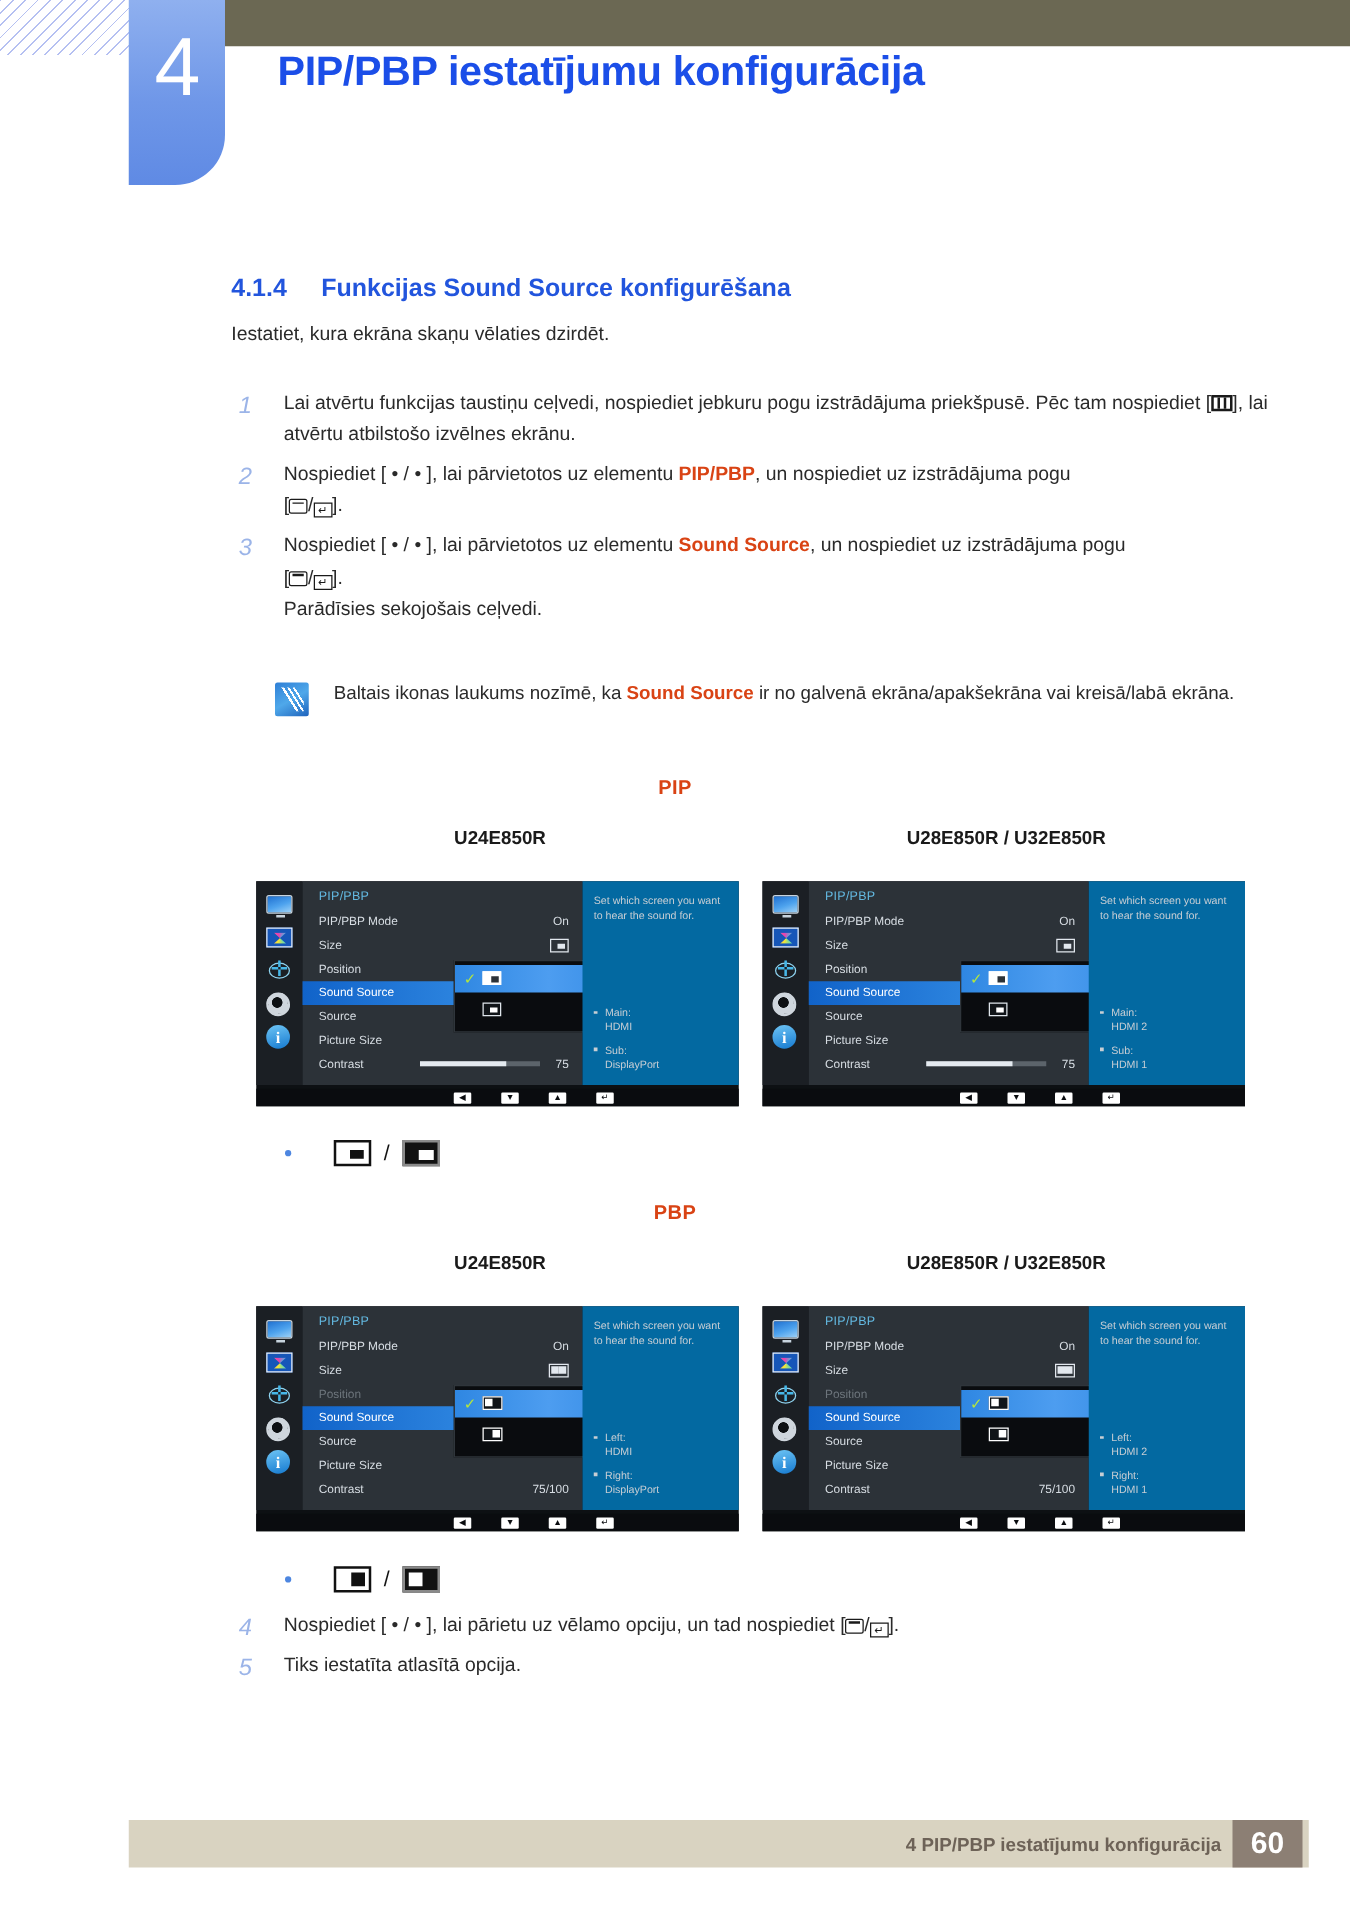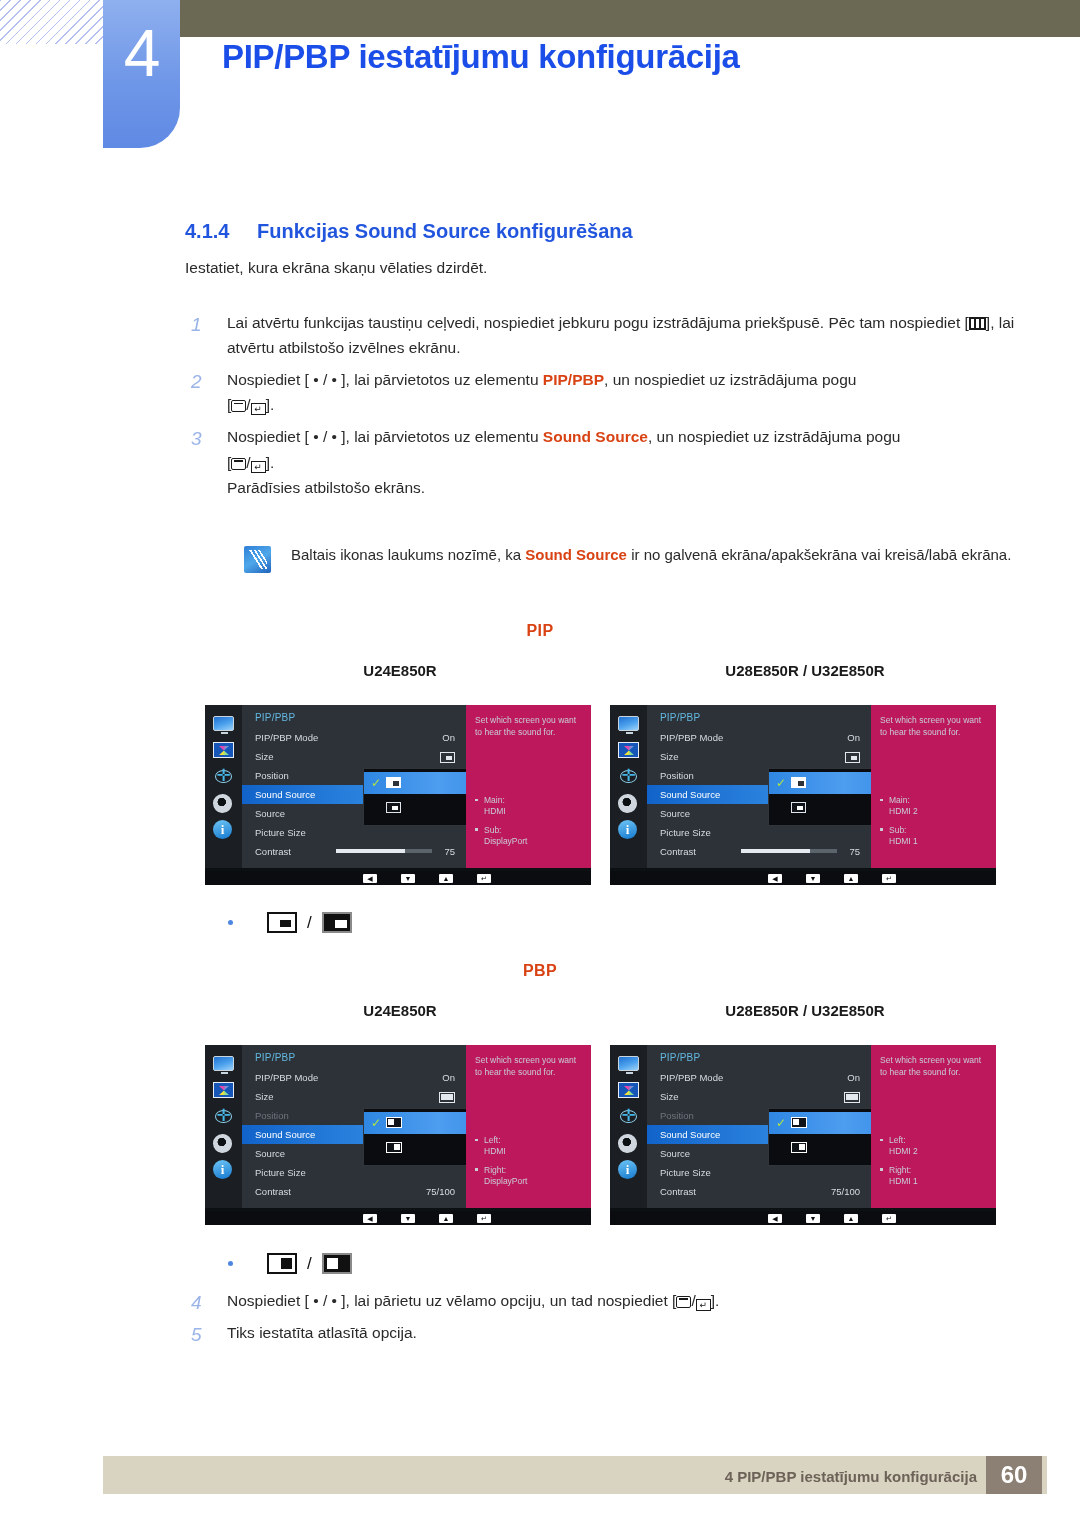--- a/index.html
+++ b/index.html
@@ -77,21 +77,21 @@
     content:"";position:absolute;left:2px;right:2px;top:1.4px;height:1.6px;background:#1a1a1a;
   }
   .g-enter{
     width:15px;height:12px;border:1.6px solid #1a1a1a;background:#fff;
     box-sizing:border-box;position:relative;font-size:9px;line-height:10px;
     text-align:center;color:#1a1a1a;
   }
 
   
   .note{
-    position:absolute;left:244px;top:543px;width:790px;
+    position:absolute;left:220px;top:543px;width:790px;
     color:#2a2a2a;font-size:15px;line-height:1.6;
   }
   .note-ico{
     position:absolute;left:0;top:3px;width:27px;height:27px;
     background:linear-gradient(150deg,#2f7fd6 0%,#4fa8ea 50%,#1f63bc 100%);
     border-radius:2px;overflow:hidden;
   }
   .note-ico:before{
     content:"";position:absolute;left:4px;top:4px;width:19px;height:19px;
     background:
@@ -227,24 +227,24 @@
   .pip-a:after{content:"";position:absolute;right:1.4px;bottom:1.4px;width:6px;height:4.5px;background:#2c3238;}
   .pip-b{width:15px;height:11px;background:#101418;border-color:#dfe5eb;}
   .pip-b:after{content:"";position:absolute;right:1.6px;bottom:1.6px;width:6px;height:4.5px;background:#ffffff;}
   .pbp-a{width:16px;height:11px;background:#101418;border-color:#ffffff;}
   .pbp-a:after{content:"";position:absolute;left:1.3px;top:1.3px;width:6px;height:6.2px;background:#ffffff;}
   .pbp-b{width:16px;height:11px;background:#101418;border-color:#ffffff;}
   .pbp-b:after{content:"";position:absolute;right:1.3px;top:1.3px;width:6px;height:6.2px;background:#ffffff;}
 
   .osd-help{
     position:absolute;left:261px;top:0;width:125px;height:163px;
-    background:#be185d;color:#c8ced4;font-size:8.5px;line-height:1.45;
+    background:#0369a1;color:#c8ced4;font-size:8.5px;line-height:1.45;
     padding:9px 8px 0 9px;box-sizing:border-box;
   }
-  .help-src{position:absolute;left:9px;bottom:14px;width:110px;}
+  .help-src{position:absolute;left:9px;bottom:4px;width:110px;}
   .help-item{position:relative;padding-left:9px;margin-bottom:7px;line-height:1.32;}
   .help-item:before{
     content:"";position:absolute;left:0;top:3.5px;width:2.5px;height:2.5px;background:#c8ced4;
   }
   .osd-bottom{
     position:absolute;left:0;bottom:0;width:100%;height:14px;background:#0a0c0f;
     display:flex;align-items:center;
   }
   .nav-btn{
     width:14px;height:9px;background:#ffffff;border-radius:1px;
@@ -301,21 +301,21 @@
   <div class="step">
     <span class="marker">2</span>
     <span>Nospiediet [ • / • ], lai pārvietotos uz elementu </span><span class="kw">PIP/PBP</span><span>, un nospiediet uz izstrādājuma pogu</span><br>
     <span>[</span><span class="gkey g-back"></span><span>/</span><span class="gkey g-enter">↵</span><span>].</span>
   </div>
 
   <div class="step">
     <span class="marker">3</span>
     <span>Nospiediet [ • / • ], lai pārvietotos uz elementu </span><span class="kw">Sound Source</span><span>, un nospiediet uz izstrādājuma pogu</span><br>
     <span>[</span><span class="gkey g-back"></span><span>/</span><span class="gkey g-enter">↵</span><span>].</span><br>
-    <span class="sub-line">Parādīsies atbilstošo ekrāns.</span>
+    <span class="sub-line">Parādīsies sekojošais ceļvedi.</span>
   </div>
 
 </div>
 
 <div class="note">
   <div class="note-ico"></div>
   <div class="note-txt">
     <span>Baltais ikonas laukums nozīmē, ka </span><span class="kw">Sound Source</span><span> ir no galvenā ekrāna/apakšekrāna vai kreisā/labā ekrāna.</span>
   </div>
 </div>

